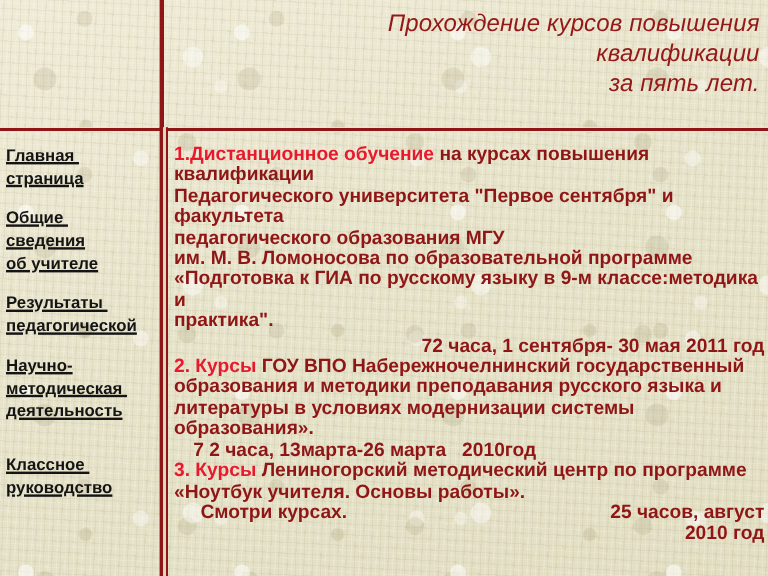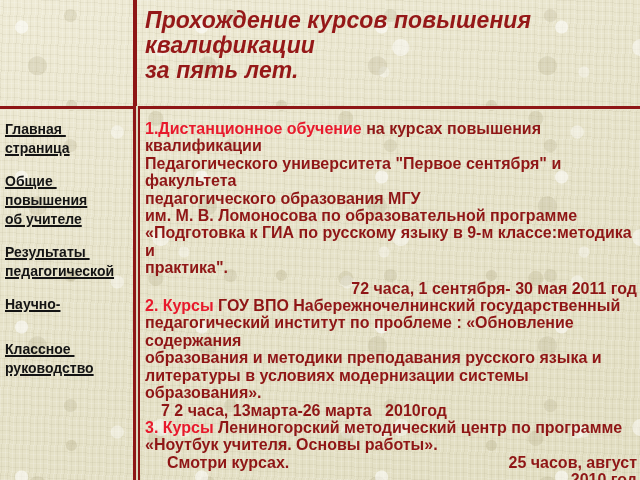--- a/index.html
+++ b/index.html
@@ -81,25 +81,25 @@
       #8e1616 0px, #8e1616 4px,
       rgba(0,0,0,0) 4px);
   }
 
   
   #title-block {
     position: absolute;
     left: 145px;
     top: 8px;
     width: 488px;
-    text-align: left;
+    text-align: right;
     color: #951818;
-    font-weight: bold;
+    font-weight: normal;
     font-style: italic;
-    font-size: 23px;
+    font-size: 20px;
     line-height: 25px;
     letter-spacing: 0.1px;
   }
   #title-block .t-line { display: block; }
   #title-block .t-line.sub { }
 
   
   #sidebar {
     position: absolute;
     left: 0;
@@ -169,31 +169,33 @@
 
   <nav id="sidebar">
 
     <div class="nav-item">
       <span class="nav-line">Главная </span>
       <span class="nav-line">страница</span>
     </div>
 
     <div class="nav-item">
       <span class="nav-line">Общие </span>
-      <span class="nav-line">повышения</span>
+      <span class="nav-line">сведения</span>
       <span class="nav-line">об учителе</span>
     </div>
 
     <div class="nav-item">
       <span class="nav-line">Результаты </span>
       <span class="nav-line">педагогической</span>
     </div>
 
     <div class="nav-item gap-extra">
       <span class="nav-line">Научно-</span>
+      <span class="nav-line">методическая </span>
+      <span class="nav-line">деятельность</span>
     </div>
 
     <div class="nav-item">
       <span class="nav-line">Классное </span>
       <span class="nav-line">руководство</span>
     </div>
 
   </nav>
 
   <div id="content">
@@ -203,21 +205,20 @@
       <p class="para">Педагогического университета "Первое сентября" и факультета</p>
       <p class="para">педагогического образования МГУ</p>
       <p class="para"> им. М. В. Ломоносова  по образовательной программе</p>
       <p class="para">«Подготовка к ГИА по русскому языку в 9-м классе:методика и</p>
       <p class="para">практика".</p>
       <p class="para right sp-top-2">72 часа, 1 сентября- 30 мая  2011 год</p>
     </div>
 
     <div>
       <p class="para"><span class="hl">2. Курсы</span><span> ГОУ ВПО Набережночелнинский государственный</span></p>
-      <p class="para">педагогический институт  по проблеме : «Обновление содержания</p>
       <p class="para">образования и методики преподавания  русского языка и</p>
       <p class="para">литературы в условиях модернизации системы образования».</p>
       <p class="para nowrap" style="padding-left:16px;">7 2 часа, 13марта-26 марта   2010год</p>
     </div>
 
     <div>
       <p class="para"><span class="hl">3. Курсы</span><span>  Лениногорский методический центр  по программе</span></p>
       <p class="para">«Ноутбук учителя. Основы работы».</p>
       <div class="para row-split">
         <span class="left-cell">Смотри курсах.</span>

